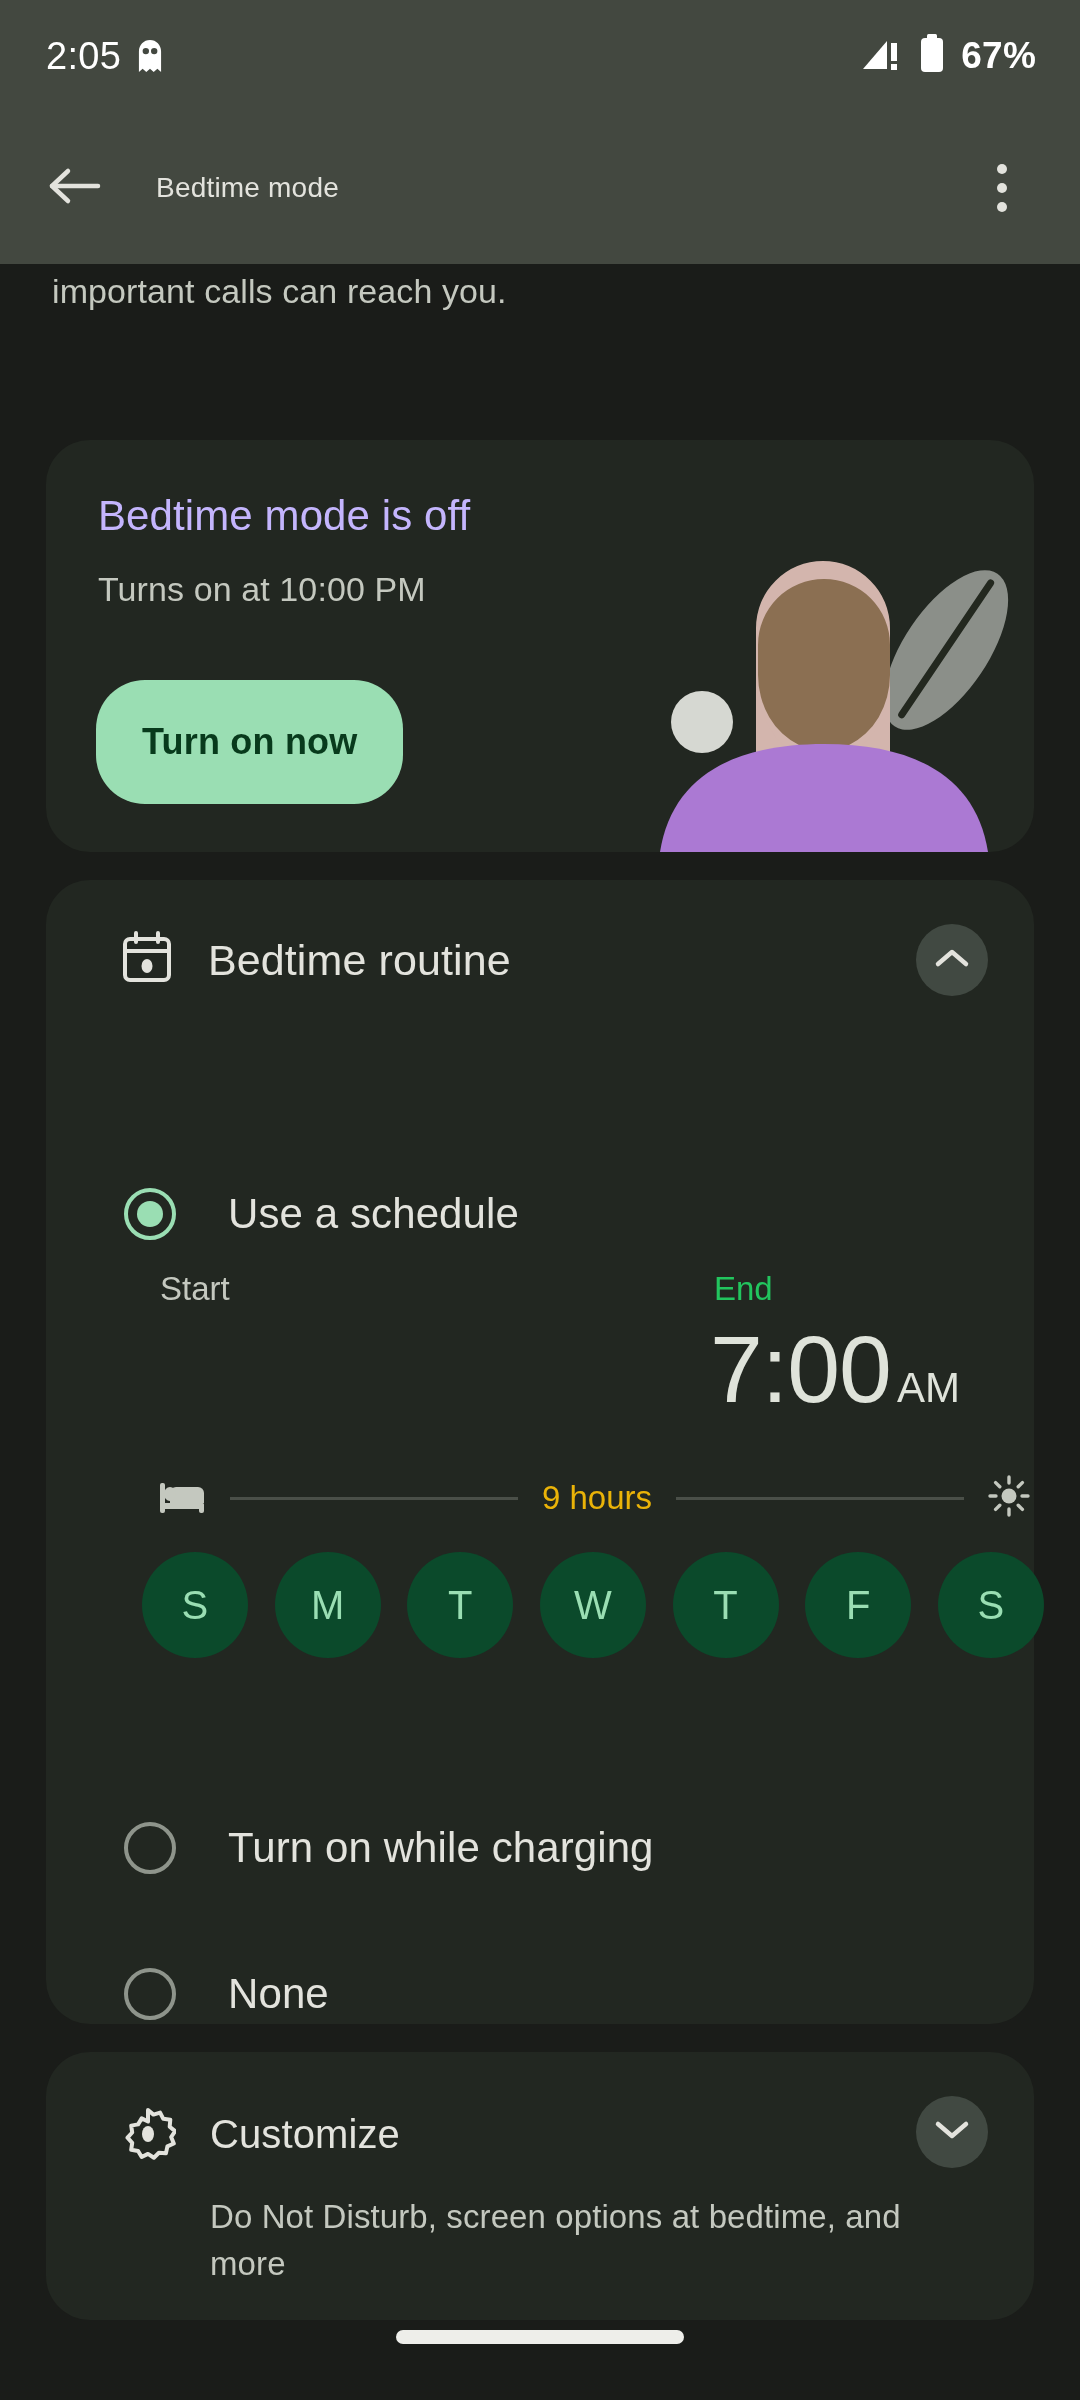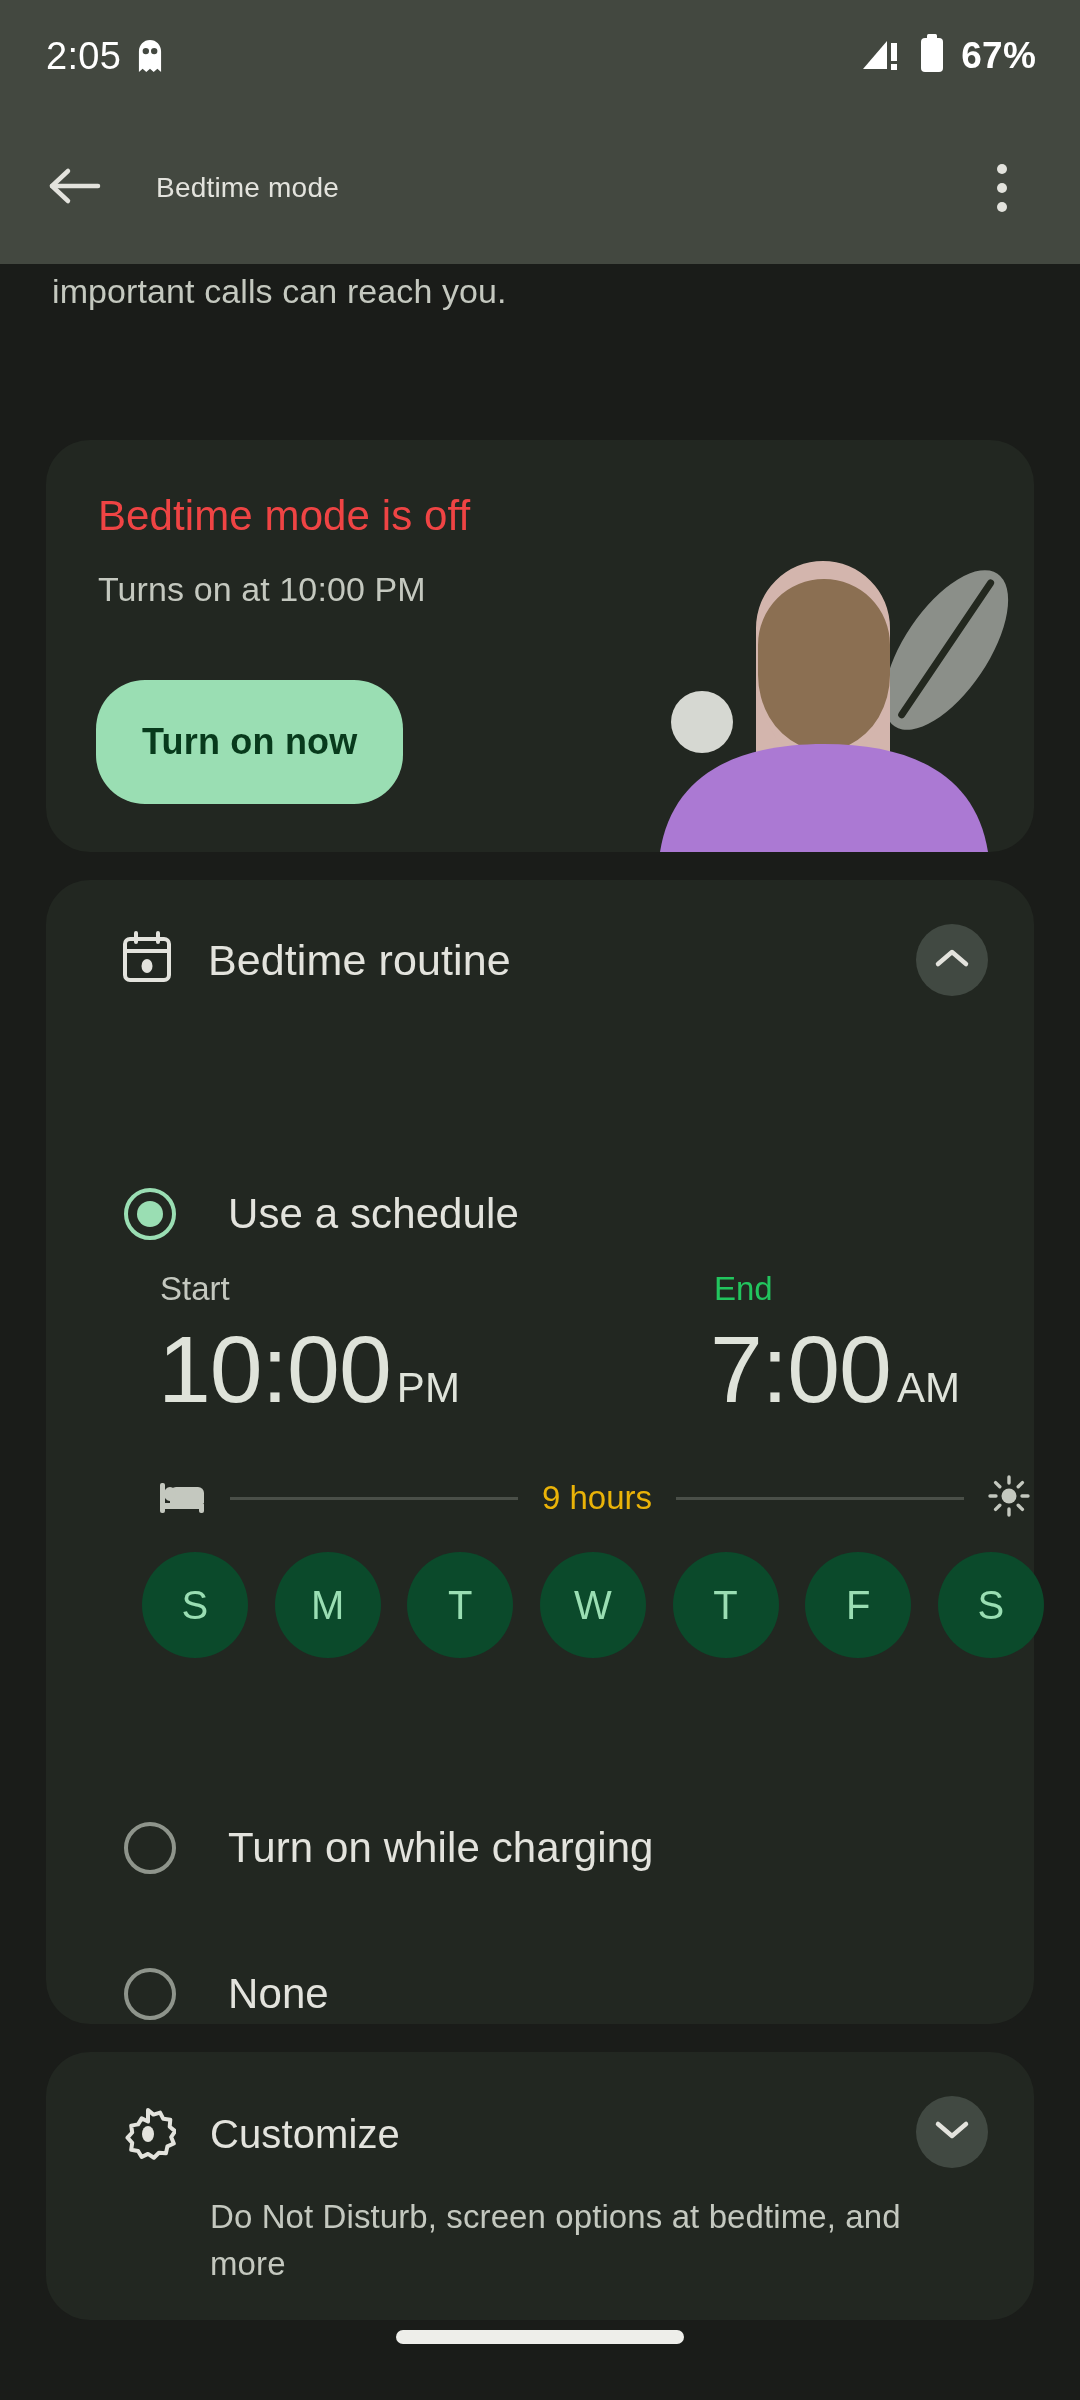--- a/index.html
+++ b/index.html
@@ -41,21 +41,21 @@
     color:#c4c8bf; font-size:34px; letter-spacing:.1px;
   }
 
   
   .card{
     position:absolute; left:46px; width:988px;
     background:#222721; border-radius:44px;
   }
   
   #status-card{ top:440px; height:412px; }
-  .sc-title{ position:absolute; left:52px; top:52px; color:#ef4444; font-size:42px; letter-spacing:.1px; }
+  .sc-title{ position:absolute; left:52px; top:52px; color:#c4b5fd; font-size:42px; letter-spacing:.1px; }
   .sc-sub{ position:absolute; left:52px; top:130px; color:#c4c8bf; font-size:34px; letter-spacing:.1px; }
   .turn-on-btn{
     position:absolute; left:50px; top:240px; height:124px; padding:0 46px;
     background:#9adeb3; color:#083a1c; border:none; border-radius:49px;
     font-family:"Liberation Sans", sans-serif; font-size:36px; font-weight:700; letter-spacing:.2px;
     display:flex; align-items:center; justify-content:center;
   }
   .illus{ position:absolute; right:22px; bottom:0; width:366px; height:312px; }
 
   
@@ -216,24 +216,20 @@
       <span class="radio-label">Use a schedule</span>
     </div>
 
     <div class="sched">
       <div class="se-labels">
         <span class="lab-start">Start</span>
         <span class="lab-end">End</span>
       </div>
 
       <div class="times">
-        <span class="time" id="time-start">
-          <span class="time-main">10:00</span>
-          <span class="time-mer">PM</span>
-        </span>
         <span class="time" id="time-end">
           <span class="time-main">7:00</span>
           <span class="time-mer">AM</span>
         </span>
       </div>
 
       <div class="dur-row">
         <span>
           <svg width="48" height="38" viewBox="0 0 48 38" fill="#c4c8bf">
             <rect x="2" y="6" width="5" height="30" rx="2"></rect>

